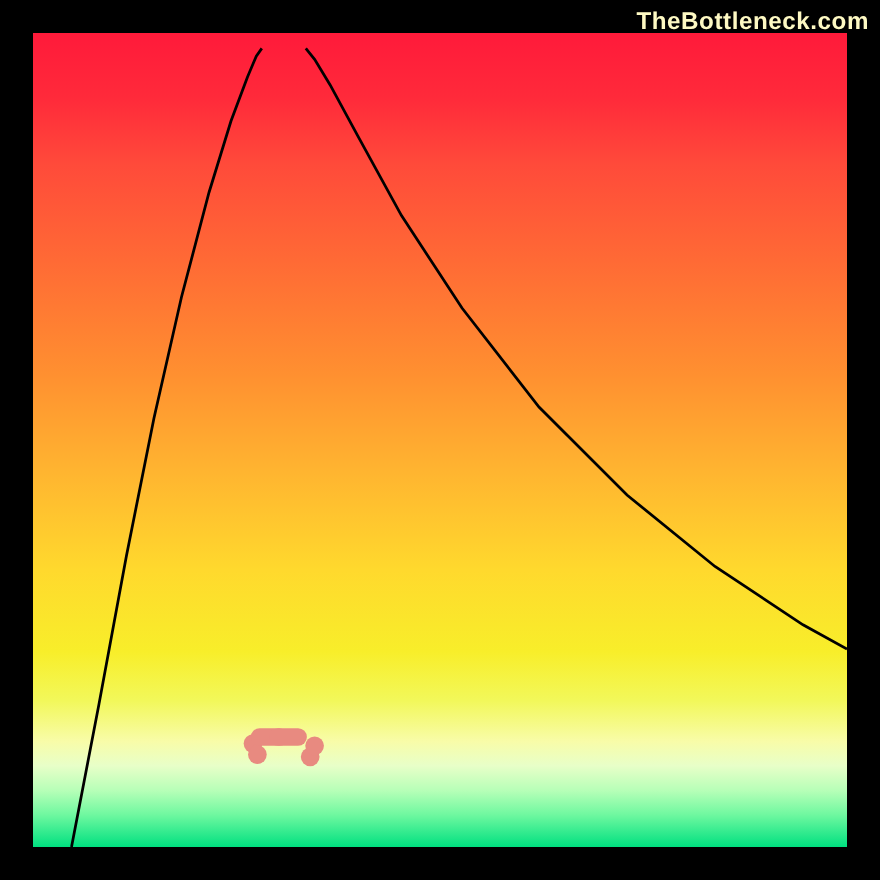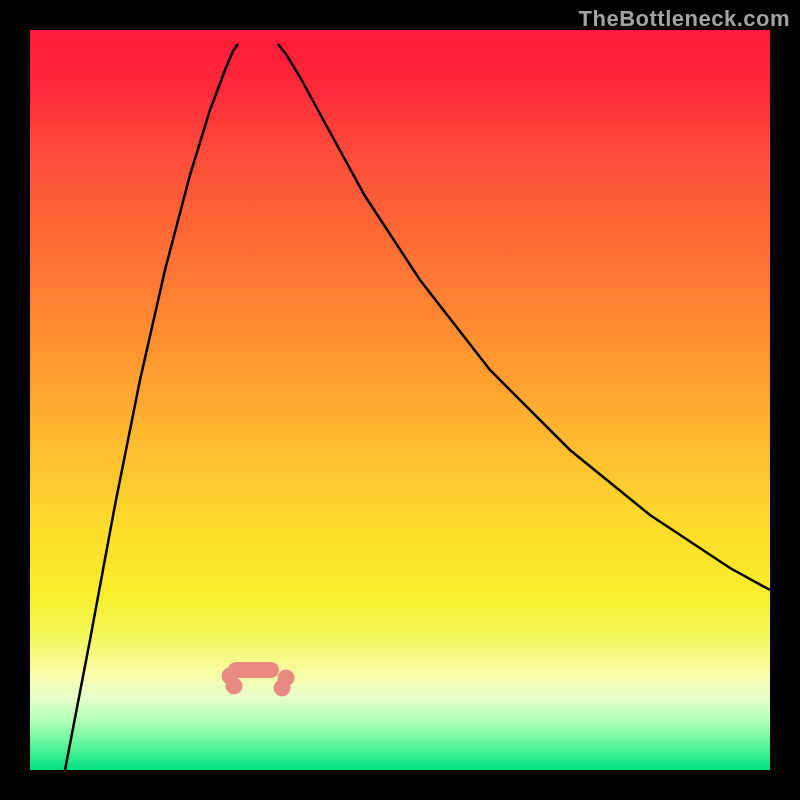--- a/index.html
+++ b/index.html
@@ -10,21 +10,21 @@
     position: relative;
     overflow: hidden;
     font-family: Arial, sans-serif;
   }
   .watermark {
     position: absolute;
     top: 6px;
     right: 10px;
     font-size: 22px;
     font-weight: bold;
-    color: #a3a3a3;
+    color: #fef9c3;
     z-index: 10;
     letter-spacing: 0.5px;
   }
   .plot-area {
     position: absolute;
     left: 30px;
     top: 30px;
     width: 740px;
     height: 740px;
     background: linear-gradient(to bottom,

